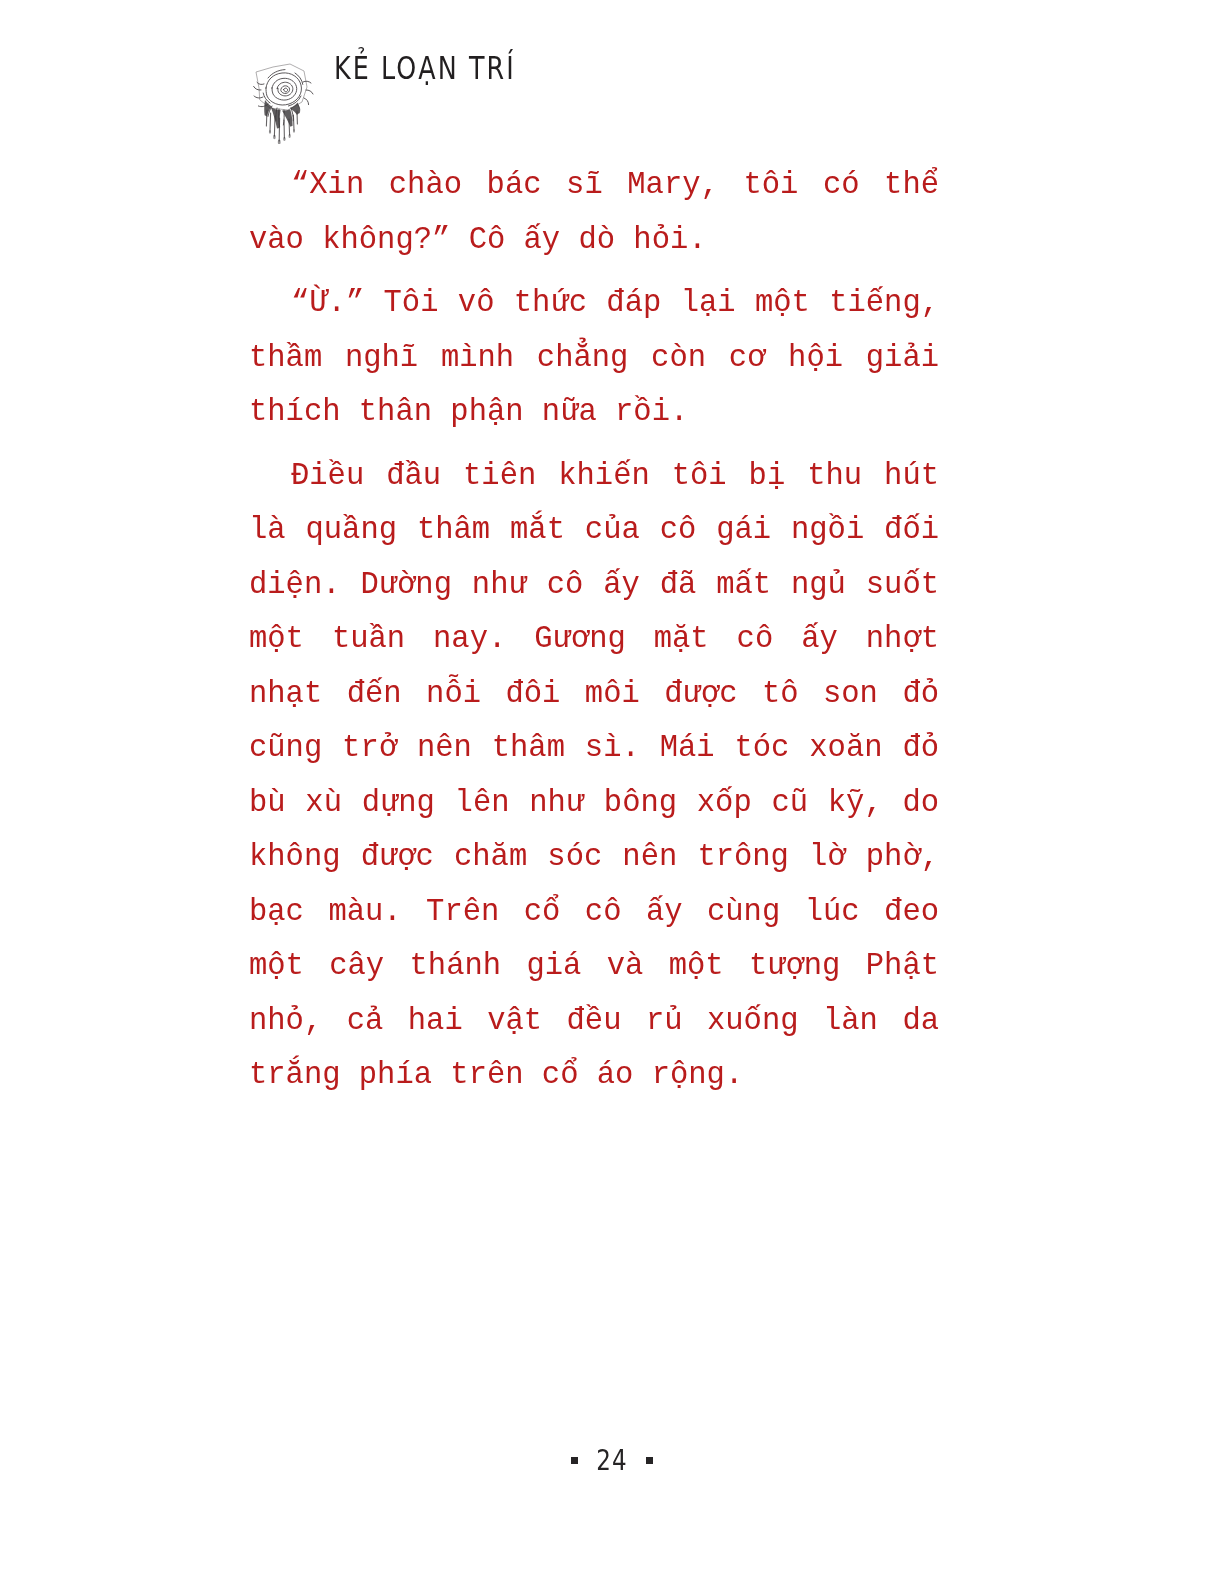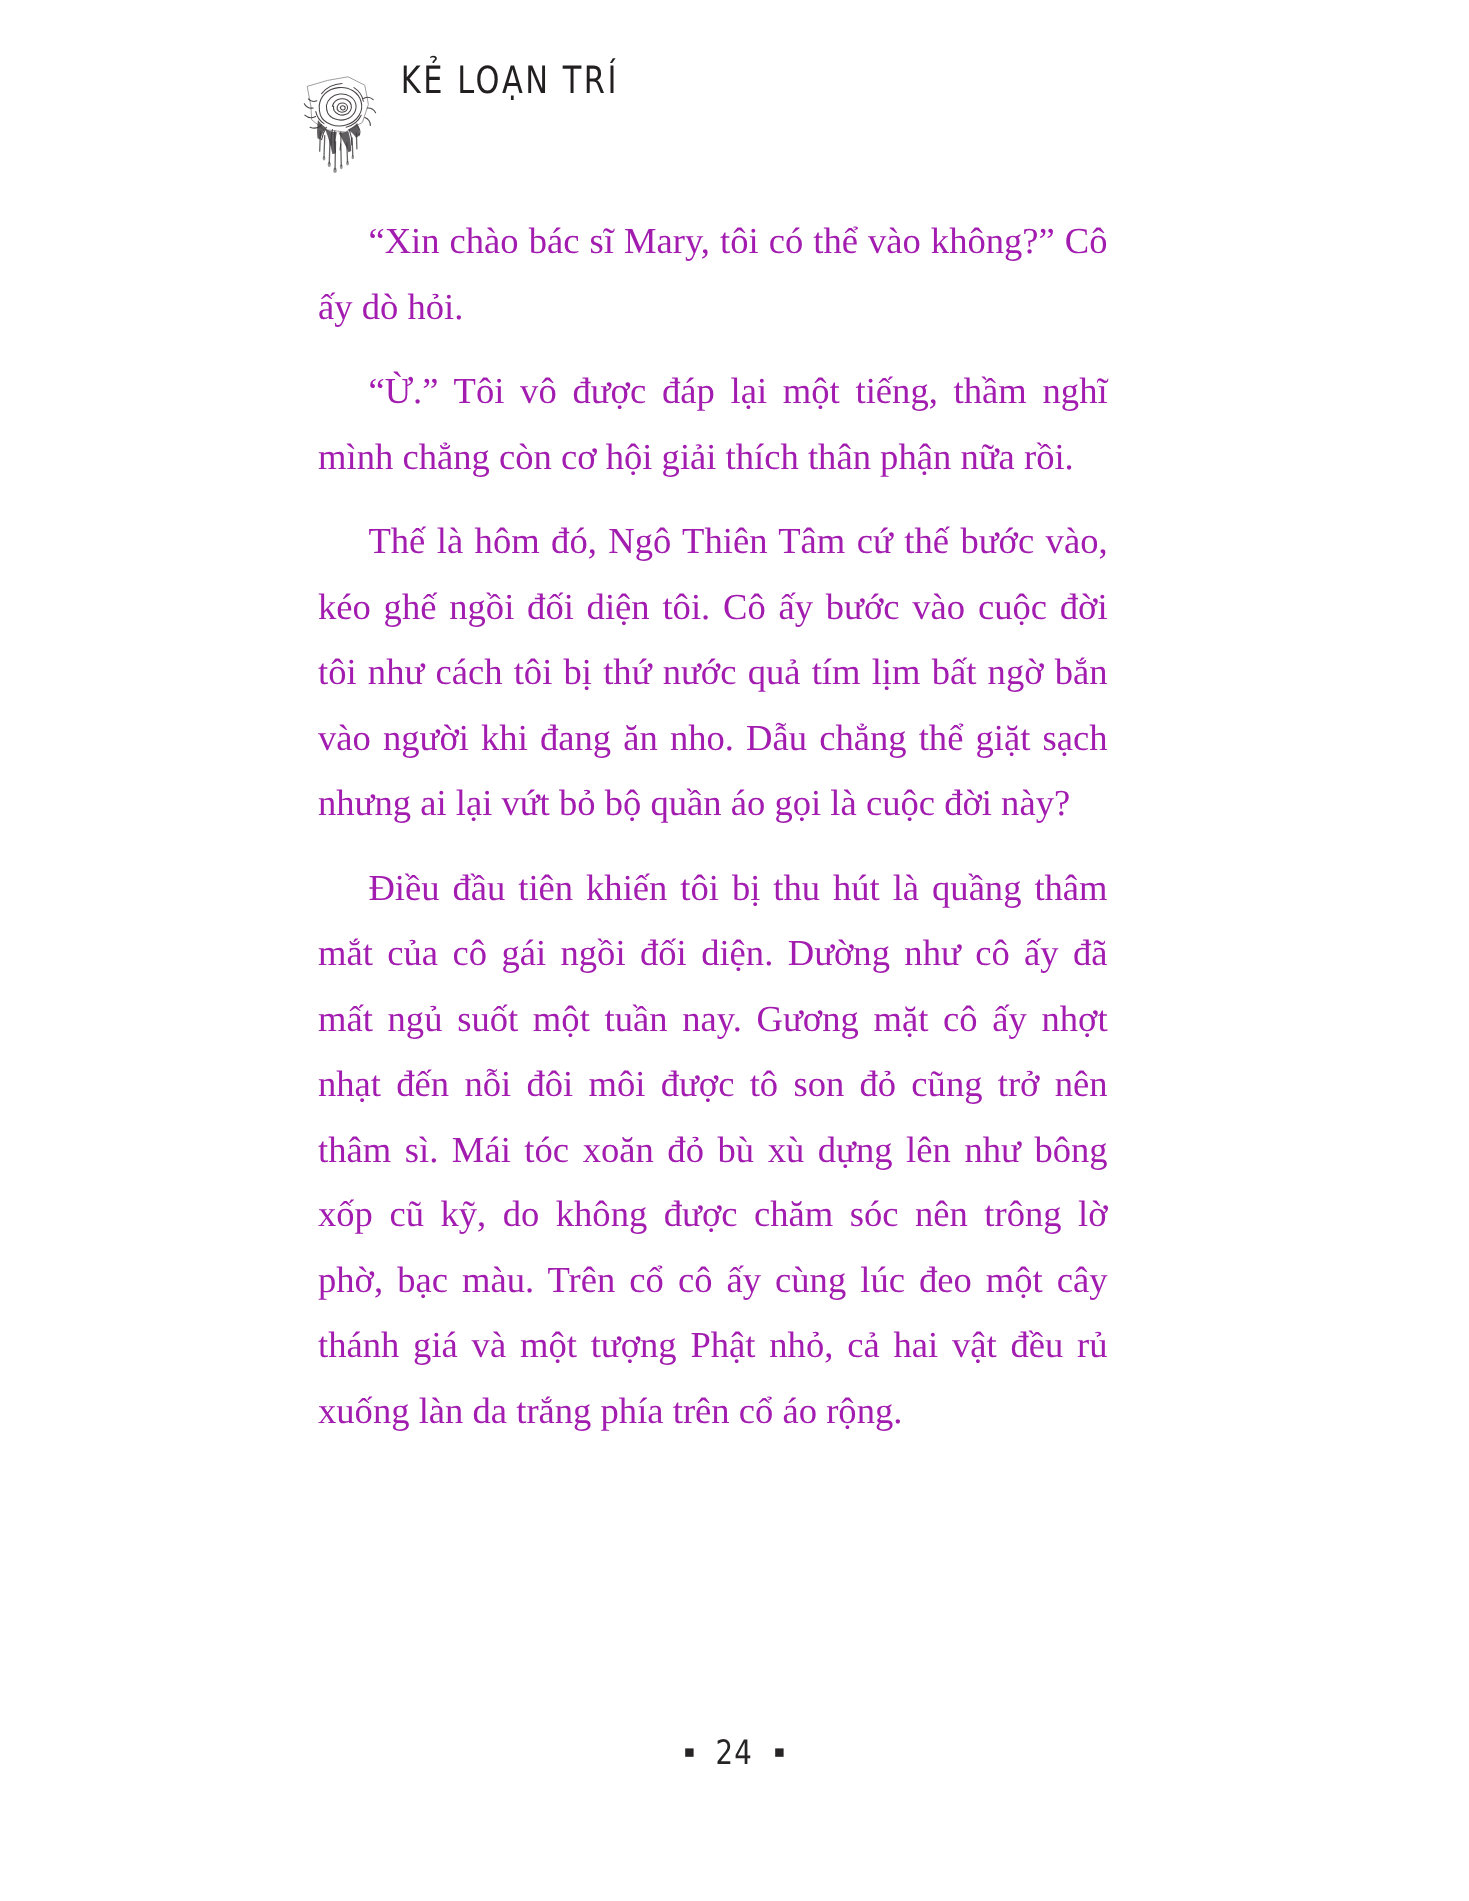--- a/index.html
+++ b/index.html
@@ -62,27 +62,28 @@
 
   
   .body-text {
     position: absolute;
     left: 249px;
     top: 158px;
     width: 690px;
   }
 
   .para {
-    margin: 16px;
+    margin: 0;
     text-indent: 42px;
     text-align: justify;
     text-justify: inter-word;
     font-size: 30.5px;
     line-height: 54.5px;
-    color: #a21caf;
+    color: #b91c1c;
+    font-family: Liberation Mono, monospace;
     -webkit-font-smoothing: antialiased;
   }
   .para + .para {
     margin-top: 9px;
   }
   .para:last-child {
     text-align-last: left;
   }
 
   
@@ -168,22 +169,21 @@
           <ellipse cx="24" cy="74" rx="1.1" ry="1.8"></ellipse>
           <ellipse cx="48" cy="73" rx="1" ry="1.7"></ellipse>
         </g>
       </svg>
     </span>
     <span class="header-title">KẺ LOẠN TRÍ</span>
   </div>
 
   <div class="body-text">
     <p class="para">“Xin chào bác sĩ Mary, tôi có thể vào không?” Cô ấy dò hỏi.</p>
-    <p class="para">“Ừ.” Tôi vô được đáp lại một tiếng, thầm nghĩ mình chẳng còn cơ hội giải thích thân phận nữa rồi.</p>
-    <p class="para">Thế là hôm đó, Ngô Thiên Tâm cứ thế bước vào, kéo ghế ngồi đối diện tôi. Cô ấy bước vào cuộc đời tôi như cách tôi bị thứ nước quả tím lịm bất ngờ bắn vào người khi đang ăn nho. Dẫu chẳng thể giặt sạch nhưng ai lại vứt bỏ bộ quần áo gọi là cuộc đời này?</p>
+    <p class="para">“Ừ.” Tôi vô thức đáp lại một tiếng, thầm nghĩ mình chẳng còn cơ hội giải thích thân phận nữa rồi.</p>
     <p class="para">Điều đầu tiên khiến tôi bị thu hút là quầng thâm mắt của cô gái ngồi đối diện. Dường như cô ấy đã mất ngủ suốt một tuần nay. Gương mặt cô ấy nhợt nhạt đến nỗi đôi môi được tô son đỏ cũng trở nên thâm sì. Mái tóc xoăn đỏ bù xù dựng lên như bông xốp cũ kỹ, do không được chăm sóc nên trông lờ phờ, bạc màu. Trên cổ cô ấy cùng lúc đeo một cây thánh giá và một tượng Phật nhỏ, cả hai vật đều rủ xuống làn da trắng phía trên cổ áo rộng.</p>
   </div>
 
   <div class="folio">
     <span class="folio-dot"></span>
     <span class="folio-number">24</span>
     <span class="folio-dot"></span>
   </div>
 
 </div>

